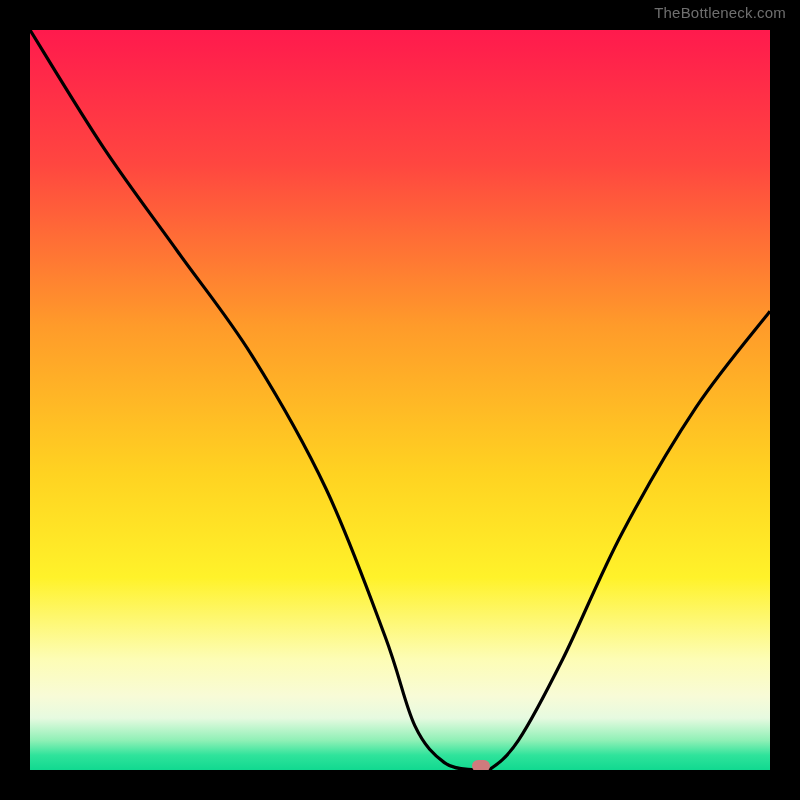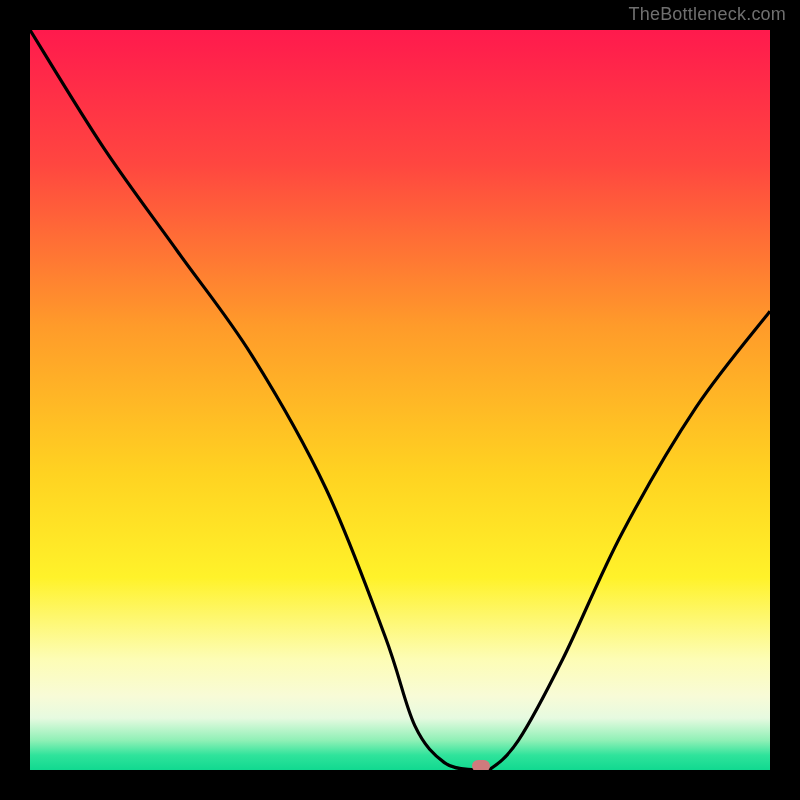--- a/index.html
+++ b/index.html
@@ -15,21 +15,21 @@
     position: relative;
     width: 800px;
     height: 800px;
     background: #000;
   }
   .watermark {
     position: absolute;
     top: 4px;
     right: 14px;
     color: #6f6f6f;
-    font-size: 18px;
+    font-size: 15px;
     font-weight: 500;
     letter-spacing: 0.2px;
     z-index: 10;
   }
   .plot-area {
     position: absolute;
     left: 30px;
     top: 30px;
     width: 740px;
     height: 740px;

